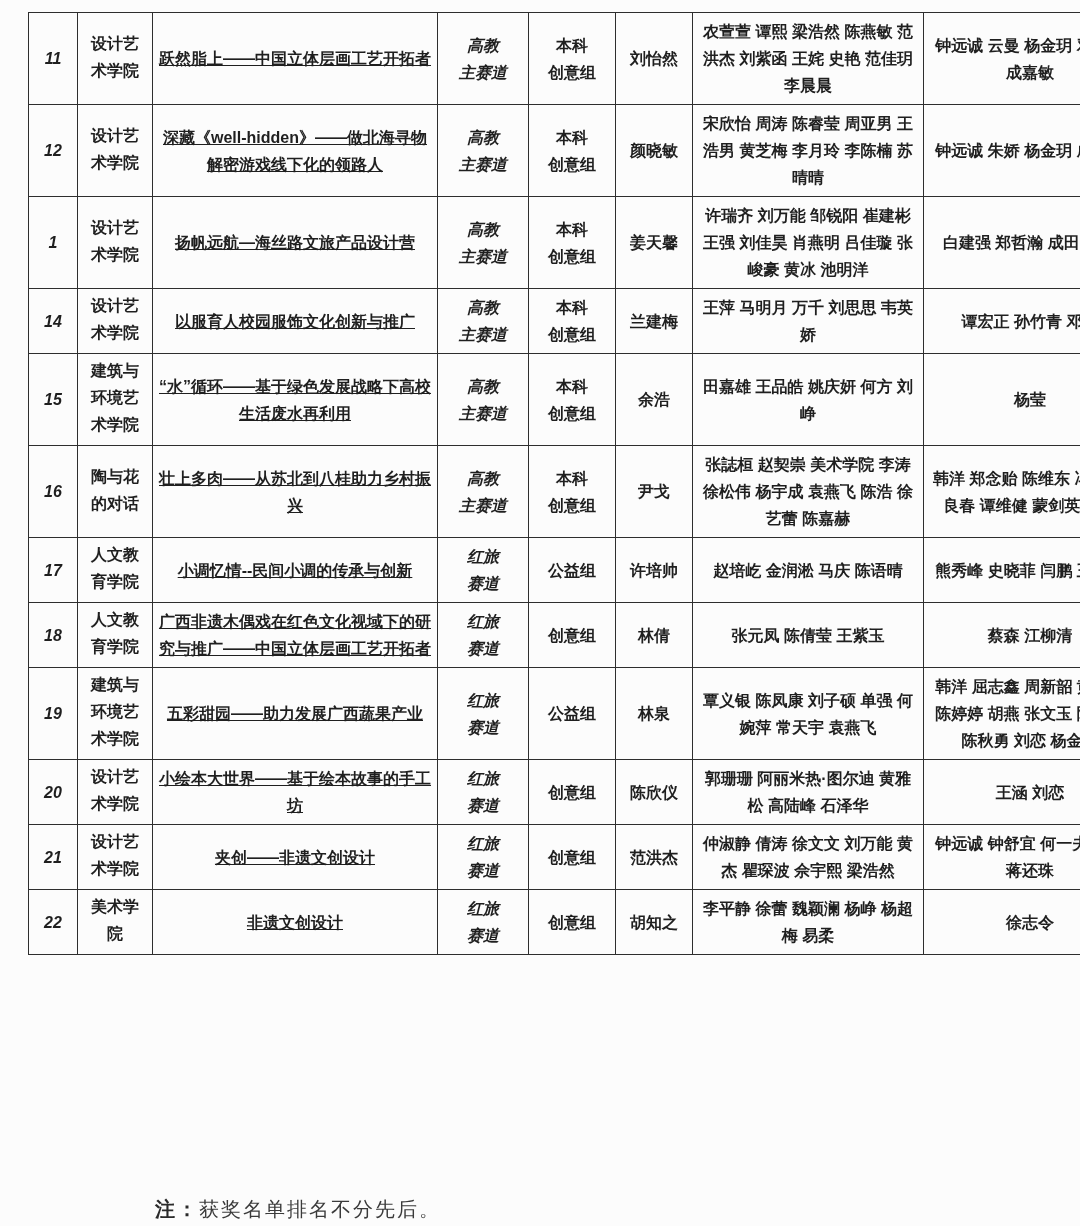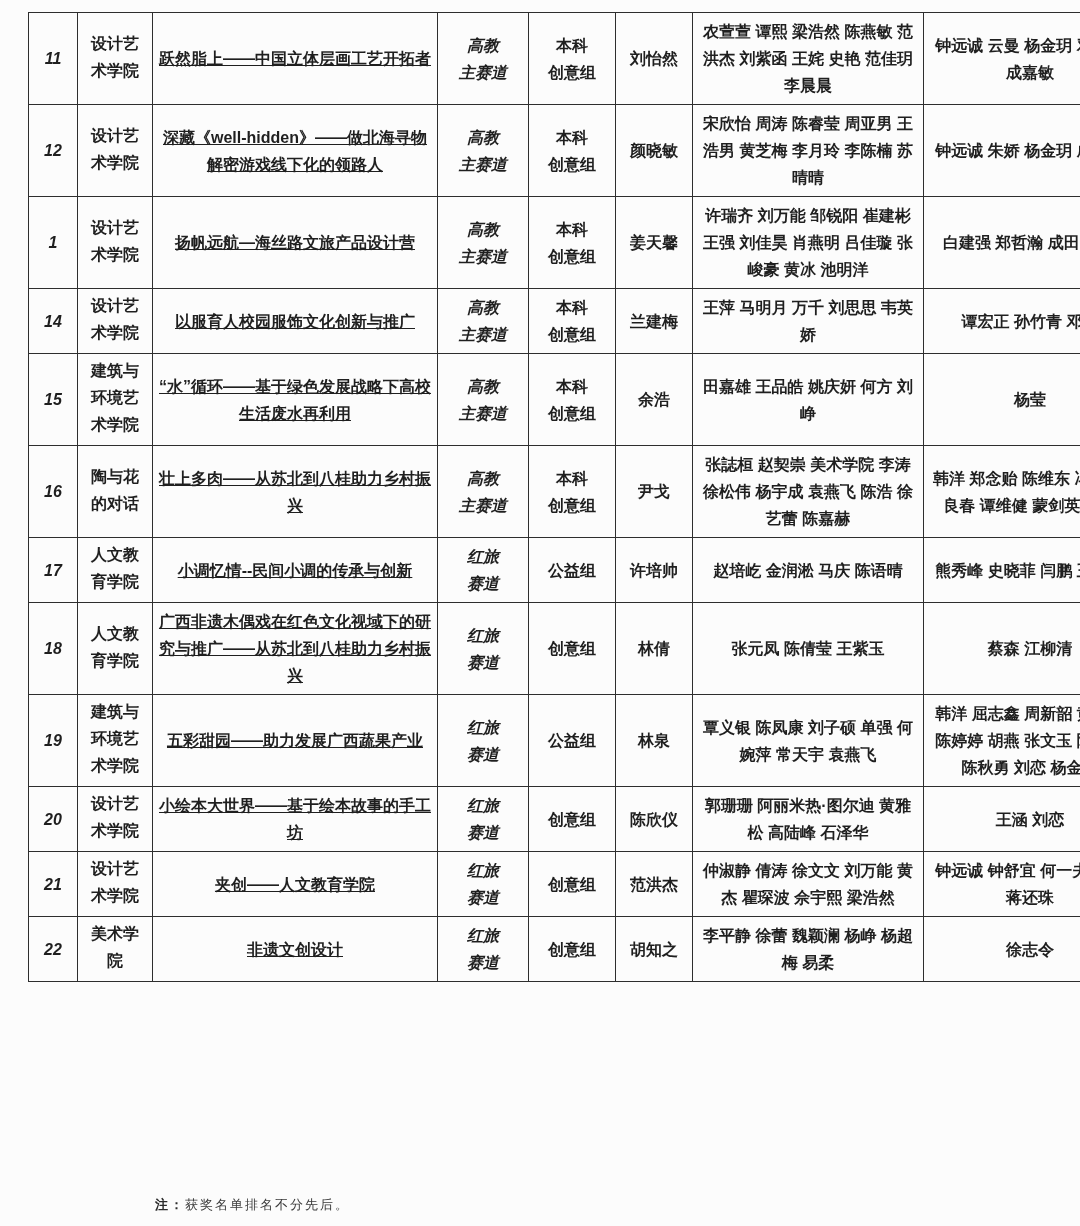--- a/index.html
+++ b/index.html
@@ -38,21 +38,21 @@
   td.col-title   { width: 272px; word-break: break-all; text-decoration: underline; }
   td.col-track   { width: 78px; white-space: pre-line; font-style: italic; }
   td.col-group   { width: 74px; white-space: pre-line; }
   td.col-leader  { width: 64px; word-break: break-all; }
   td.col-members { width: 218px; word-break: break-all; }
   td.col-advisors{ width: 200px; word-break: break-all; }
   .note {
     position: absolute;
     left: 155px;
     top: 1196px;
-    font-size: 13px;
+    font-size: 20px;
     color: #2a2a2a;
     letter-spacing: 2px;
     white-space: nowrap;
   }
   .note .note-prefix { font-weight: 700; }
   .note .note-body   { font-weight: 500; color: #3a3a3a; }
 </style>
 </head>
 <body>
 
@@ -138,21 +138,21 @@
           <td class="col-track">红旅
 赛道</td>
           <td class="col-group">公益组</td>
           <td class="col-leader">许培帅</td>
           <td class="col-members">赵培屹 金润淞 马庆 陈语晴</td>
           <td class="col-advisors">熊秀峰 史晓菲 闫鹏 王晋冀</td>
         </tr>
         <tr>
           <td class="col-no">18</td>
           <td class="col-college">人文教育学院</td>
-          <td class="col-title">广西非遗木偶戏在红色文化视域下的研究与推广——从苏北到八桂助力乡村振兴</td>
+          <td class="col-title">广西非遗木偶戏在红色文化视域下的研究与推广——中国立体层画工艺开拓者</td>
           <td class="col-track">红旅
 赛道</td>
           <td class="col-group">创意组</td>
           <td class="col-leader">林倩</td>
           <td class="col-members">张元凤 陈倩莹 王紫玉</td>
           <td class="col-advisors">蔡森 江柳清</td>
         </tr>
         <tr>
           <td class="col-no">19</td>
           <td class="col-college">建筑与环境艺术学院</td>
@@ -171,21 +171,21 @@
           <td class="col-track">红旅
 赛道</td>
           <td class="col-group">创意组</td>
           <td class="col-leader">陈欣仪</td>
           <td class="col-members">郭珊珊 阿丽米热·图尔迪 黄雅松 高陆峰 石泽华</td>
           <td class="col-advisors">王涵 刘恋</td>
         </tr>
         <tr>
           <td class="col-no">21</td>
           <td class="col-college">设计艺术学院</td>
-          <td class="col-title">夹创——人文教育学院</td>
+          <td class="col-title">夹创——非遗文创设计</td>
           <td class="col-track">红旅
 赛道</td>
           <td class="col-group">创意组</td>
           <td class="col-leader">范洪杰</td>
           <td class="col-members">仲淑静 倩涛 徐文文 刘万能 黄杰 瞿琛波 佘宇熙 梁浩然</td>
           <td class="col-advisors">钟远诚 钟舒宜 何一夫 云曼 蒋还珠</td>
         </tr>
         <tr>
           <td class="col-no">22</td>
           <td class="col-college">美术学院</td>

